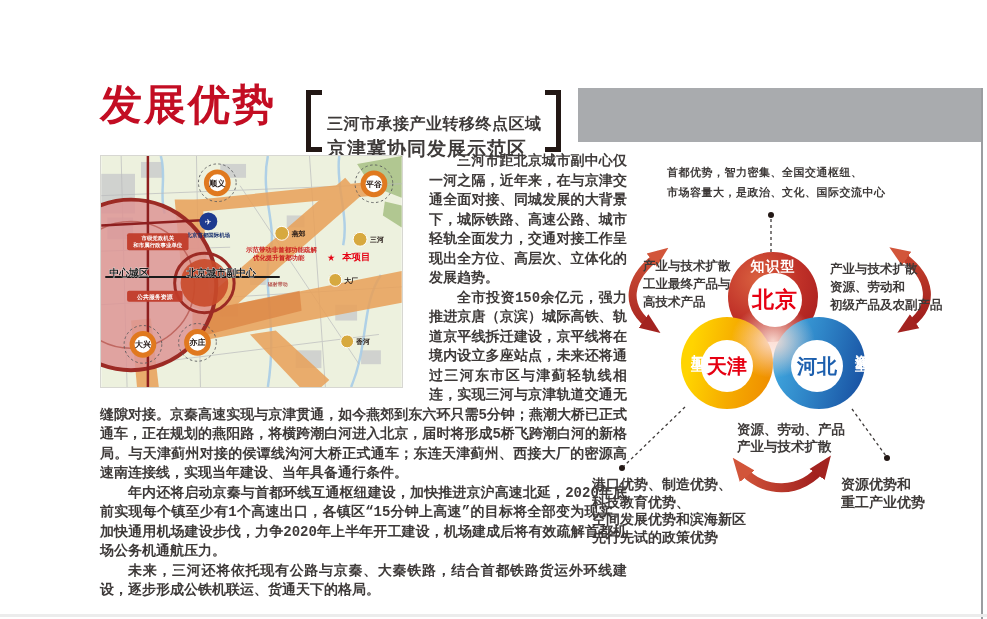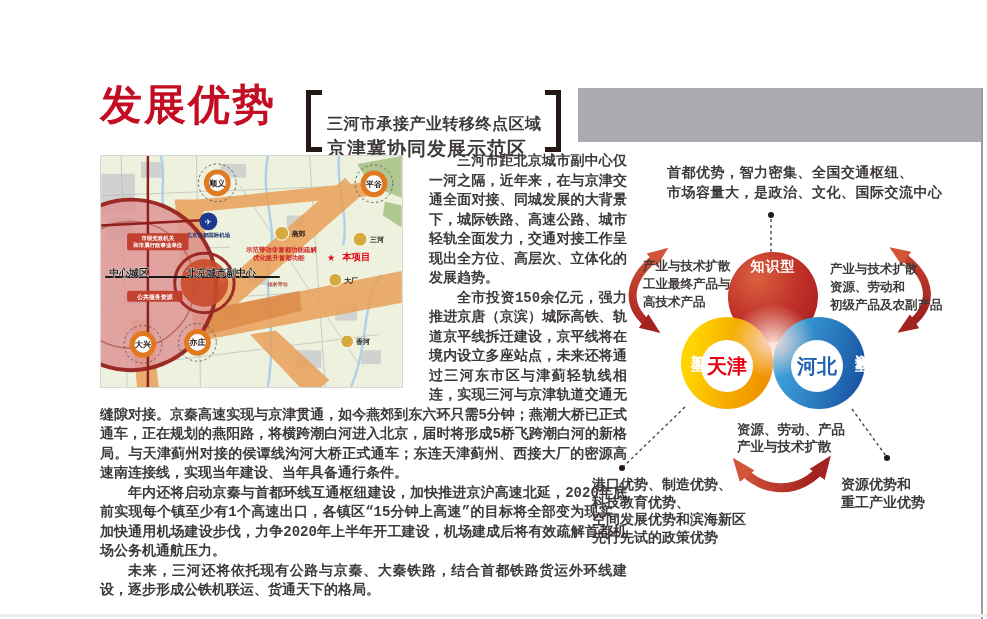--- a/index.html
+++ b/index.html
@@ -22,21 +22,21 @@
   .article{left:100px;top:152px;width:527px;font-size:14px;line-height:19.5px;
            font-weight:600;text-align:justify;color:#3e3a39;}
   .article p{margin:0;text-indent:2em;}
   .map-wrap{float:left;width:303px;height:233px;margin:3px 26px 4px 0;}
   .map-wrap svg{display:block;width:303px;height:233px;border:1px solid #d7d7d2;box-sizing:border-box;}
 
   
   .diagram{left:590px;top:155px;width:397px;height:430px;}
   .dg-svg{position:absolute;left:0;top:0;width:397px;height:430px;}
   .note{position:absolute;font-weight:bold;color:#3e3a39;}
-  .cap-note{left:77px;top:8px;font-size:14px;line-height:20px;letter-spacing:0.5px;}
+  .cap-note{left:77px;top:8px;font-size:11px;line-height:20px;letter-spacing:0.5px;}
   .left-flow{left:53px;top:103px;font-size:12.5px;line-height:18px;}
   .right-flow{left:240px;top:106px;font-size:12.5px;line-height:18px;}
   .bottom-flow{left:147px;top:267px;font-size:13.5px;line-height:17px;}
   .tj-note{left:2px;top:322px;font-size:14px;line-height:17.5px;}
   .hb-note{left:251px;top:321px;font-size:14px;line-height:18px;}
 
   .circle{position:absolute;border-radius:50%;}
   .c-bj{left:138px;top:97px;width:90px;height:90px;z-index:1;
         background:radial-gradient(circle at 32% 30%, #d9603f 0%, #c03128 48%, #a0171b 100%);}
   .c-tj{left:91px;top:162px;width:92px;height:92px;z-index:2;
@@ -238,20 +238,21 @@
 
     <div class="circle c-bj"></div>
     <div class="circle c-tj"></div>
     <div class="circle c-hb"></div>
     <div class="abs c-blob"></div>
 
     <div class="ctype t-bj">知识型</div>
     <div class="ctype t-tj">加工型</div>
     <div class="ctype t-hb">资源型</div>
 
+    <div class="inner i-bj">北京</div>
     <div class="inner i-tj">天津</div>
     <div class="inner i-hb">河北</div>
 
     <div class="note left-flow">
       <div>产业与技术扩散</div>
       <div>工业最终产品与</div>
       <div>高技术产品</div>
     </div>
     <div class="note right-flow">
       <div>产业与技术扩散</div>

